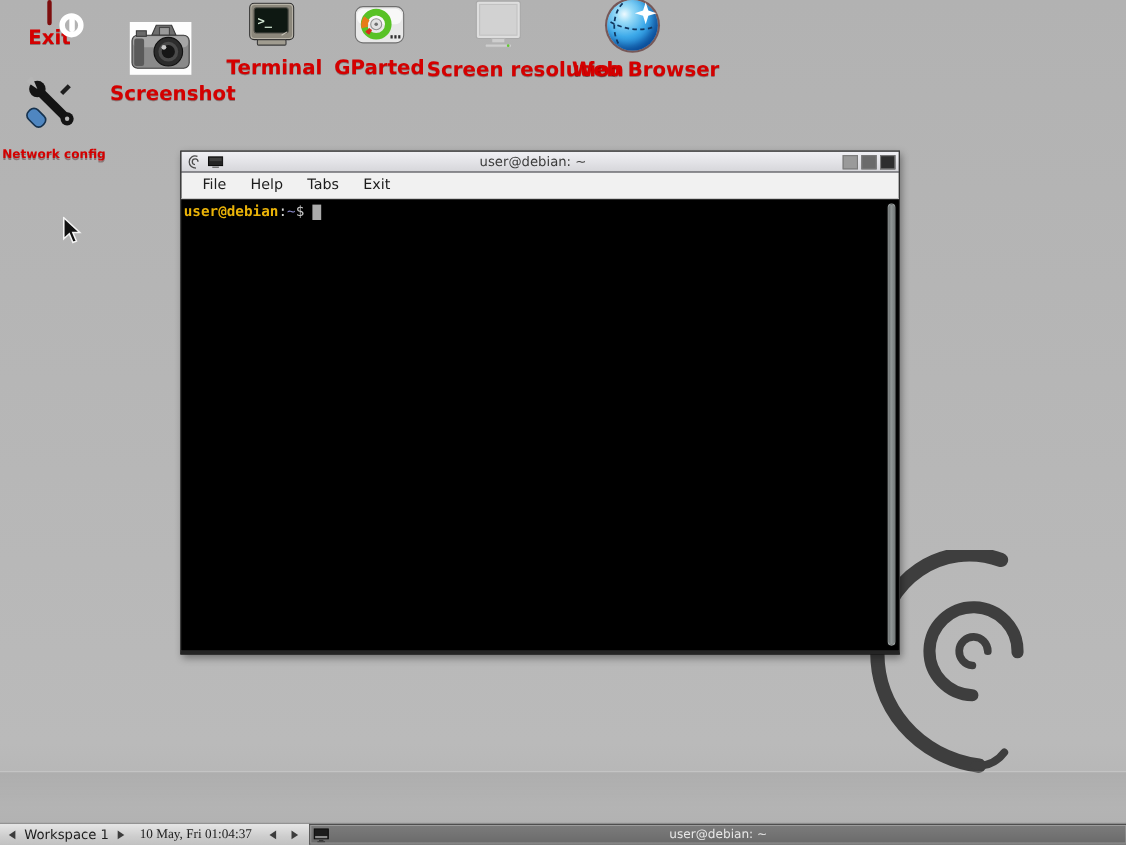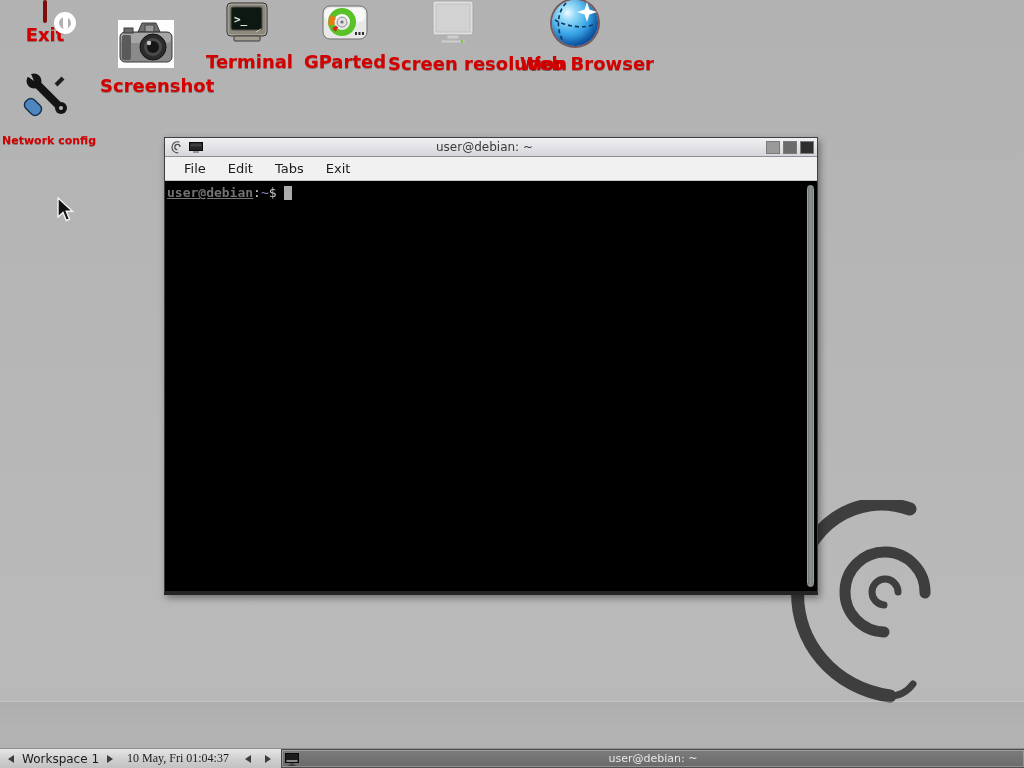--- a/index.html
+++ b/index.html
@@ -48,21 +48,21 @@
   .title-text { flex:1; text-align:center; font-size:12px; color:#3a3a3a; }
   .winbtn { width:14px; height:13px; margin-left:3px; border:1px solid #7a7a7a; }
   .winbtn.min { background:#9a9a9a; }
   .winbtn.max { background:#6b6b6b; }
   .winbtn.close { background:#2e2e2e; }
   .menubar { height:24px; display:flex; align-items:center; background:#f1f1f1;
     border-bottom:1px solid #c8c8c8; padding-left:8px; }
   .menu-item { font-size:13px; color:#1c1c1c; padding:16px 11px; cursor:default; }
   .term { position:absolute; left:0; top:44px; right:0; bottom:0; background:#000;
     padding:3px 2px; font-family:"DejaVu Sans Mono", monospace; font-size:13px; line-height:15px; }
-  .prompt-user { color:#737373; font-weight:bold;text-decoration:underline; }
+  .prompt-user { color:#eab308; font-weight:bold; }
   .prompt-colon { color:#d6d6d6; }
   .prompt-path { color:#8a8ac8; }
   .prompt-dollar { color:#c8c8c8; }
   .term-cursor { display:inline-block; width:8px; height:14px; background:#ababab;
     vertical-align:text-bottom; margin-left:7px; }
   .scrollbar { position:absolute; right:2px; top:3px; bottom:4px; width:9px; background:#050505; }
   .scroll-thumb { position:absolute; left:1px; right:1px; top:0; bottom:0;
     background:linear-gradient(90deg,#6e7474,#8f9595 45%,#787e7e); border:1px solid #9aa0a0; border-radius:4px; }
 
   
@@ -224,21 +224,21 @@
       </svg>
     </span>
     <span class="title-text">user@debian: ~</span>
     <span class="winbtn min"></span>
     <span class="winbtn max"></span>
     <span class="winbtn close"></span>
   </div>
 
   <div class="menubar">
     <span class="menu-item">File</span>
-    <span class="menu-item">Edit</span>
+    <span class="menu-item">Help</span>
     <span class="menu-item">Tabs</span>
     <span class="menu-item">Exit</span>
   </div>
 
   <div class="term">
     <span><span class="prompt-user">user@debian</span><span class="prompt-colon">:</span><span class="prompt-path">~</span><span class="prompt-dollar">$</span><span class="term-cursor"></span>
     </span>
     <div class="scrollbar">
       <div class="scroll-thumb"></div>
     </div>

